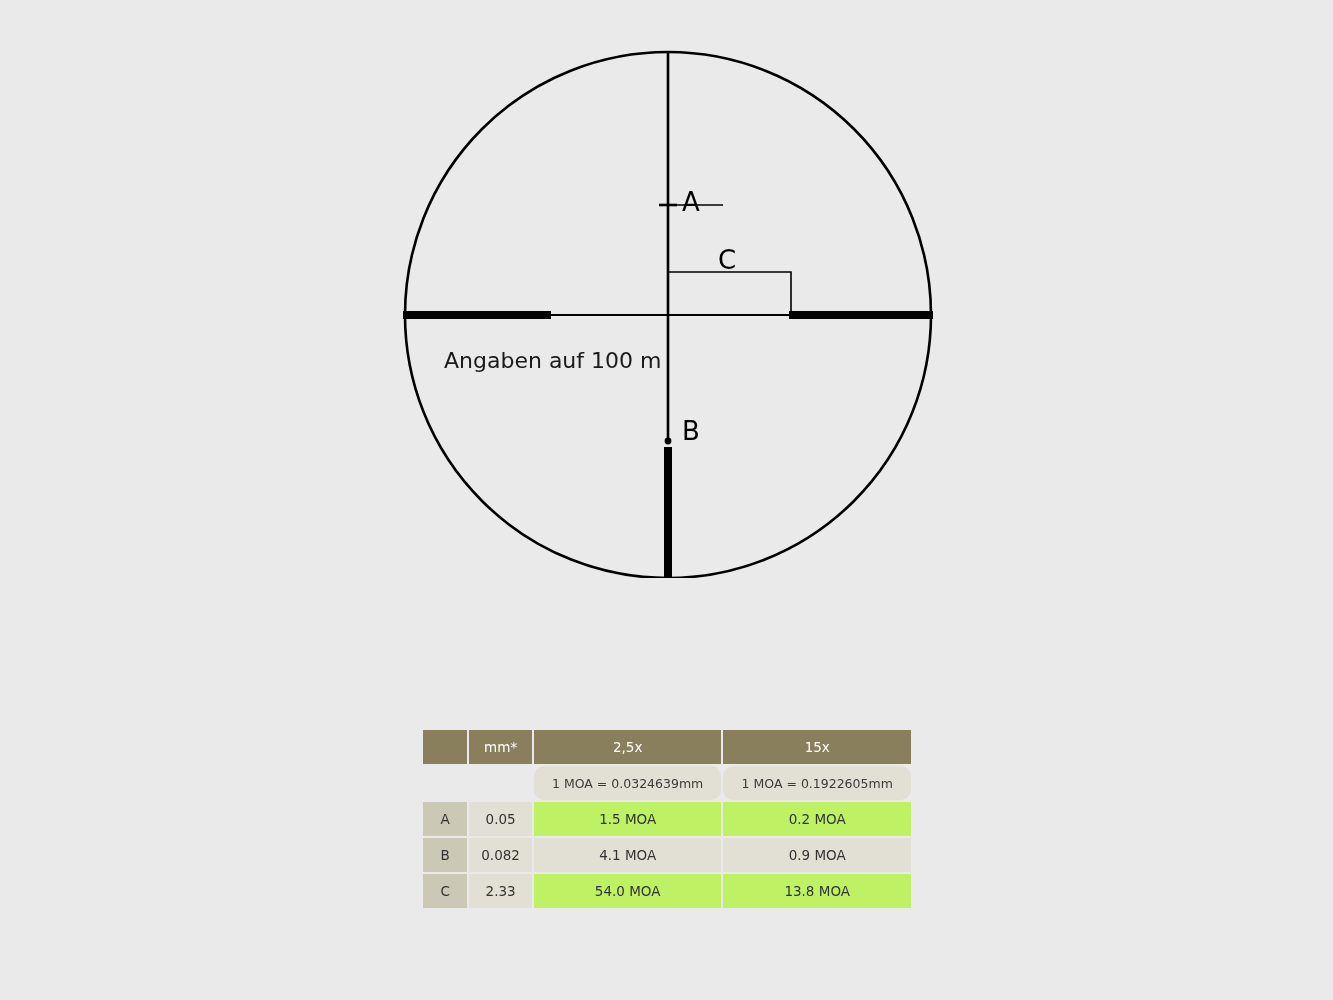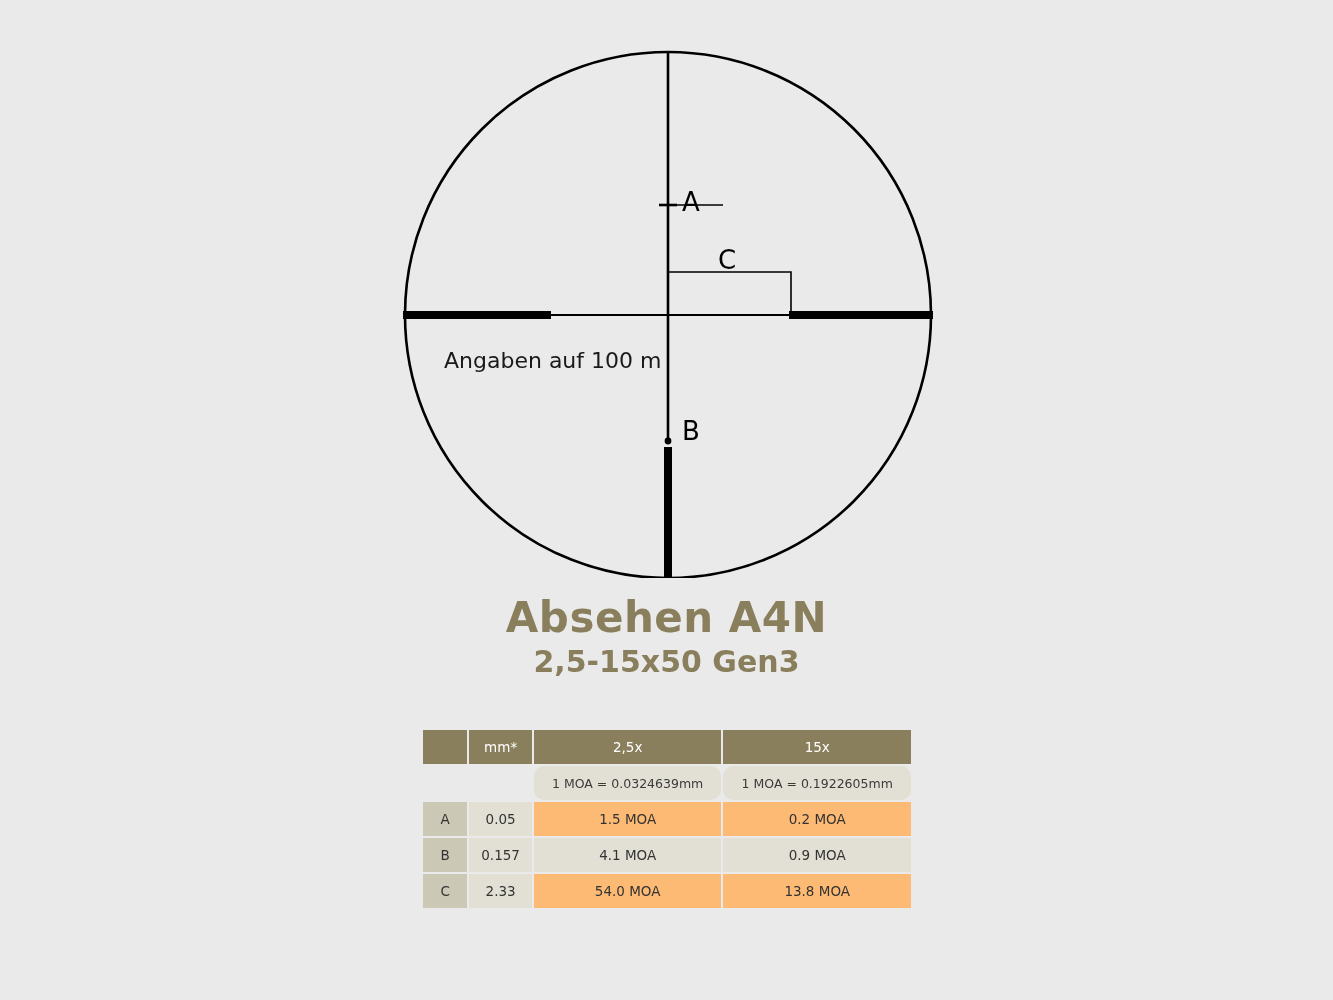--- a/index.html
+++ b/index.html
@@ -77,21 +77,21 @@
   .head-cell {
     background: #8a7f5c;
     color: #ffffff;
     font-weight: bold;
     font-size: 13.5px;
   }
   .head-blank {
     background: #8a7f5c;
   }
   .body-cell {
-    background: #fdba74;
+    background: #bef264;
   }
   .body-cell-light {
     background: #e2e0d4;
   }
   .row-label {
     background: #ccc8b6;
     font-weight: bold;
   }
   .blank-cell {
     background: #eaeaea;
@@ -139,24 +139,20 @@
       <polyline points="267,228 390,228 390,267" fill="none" stroke="#000000" stroke-width="1.6"></polyline>
 
       <text x="281" y="167" font-family="DejaVu Sans, sans-serif" font-size="26" fill="#000000">A</text>
       <text x="317" y="225" font-family="DejaVu Sans, sans-serif" font-size="26" fill="#000000">C</text>
       <text x="281" y="396" font-family="DejaVu Sans, sans-serif" font-size="26" fill="#000000">B</text>
 
       <text x="43" y="324" font-family="DejaVu Sans, sans-serif" font-size="22" fill="#1a1a1a">Angaben auf 100 m</text>
     </svg>
   </div>
 
-  <div class="title-block">
-    <div class="title-main">Absehen A4N</div>
-    <div class="title-sub">2,5-15x50 Gen3</div>
-  </div>
 
   <div class="table-wrap">
     <table class="spec">
       <colgroup>
         <col class="col-label">
           <col class="col-mm">
           <col class="col-a">
           <col class="col-b">
       </colgroup>
       <thead>
@@ -175,21 +171,21 @@
           <td class="body-cell-light moa-note">1 MOA = 0.1922605mm</td>
         </tr>
         <tr>
           <td class="row-label">A</td>
           <td class="body-cell-light">0.05</td>
           <td class="body-cell">1.5 MOA</td>
           <td class="body-cell">0.2 MOA</td>
         </tr>
         <tr>
           <td class="row-label">B</td>
-          <td class="body-cell-light">0.157</td>
+          <td class="body-cell-light">0.082</td>
           <td class="body-cell-light">4.1 MOA</td>
           <td class="body-cell-light">0.9 MOA</td>
         </tr>
         <tr>
           <td class="row-label">C</td>
           <td class="body-cell-light">2.33</td>
           <td class="body-cell">54.0 MOA</td>
           <td class="body-cell">13.8 MOA</td>
         </tr>
       </tbody>

